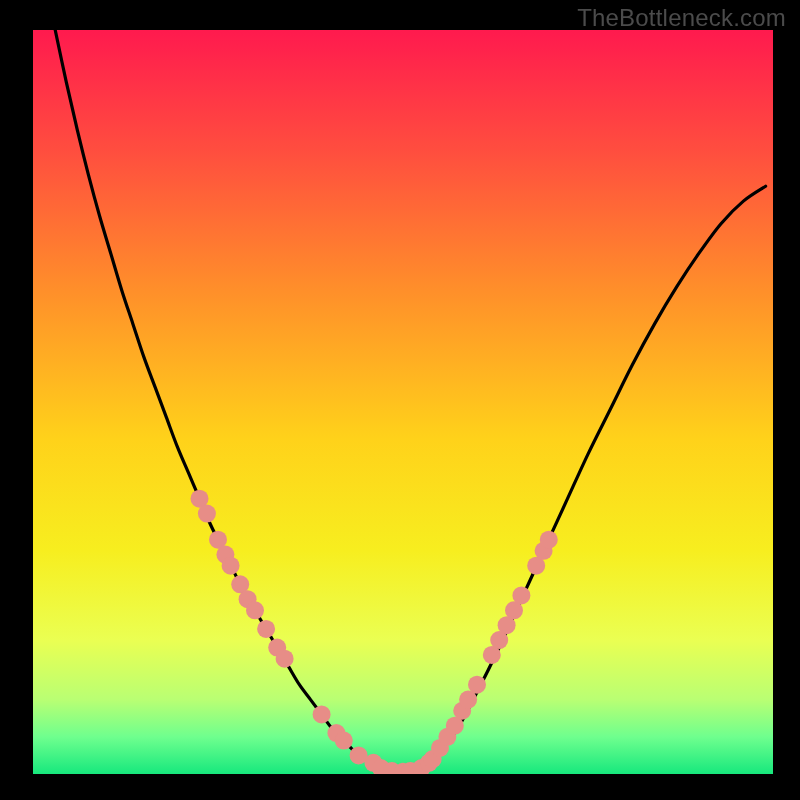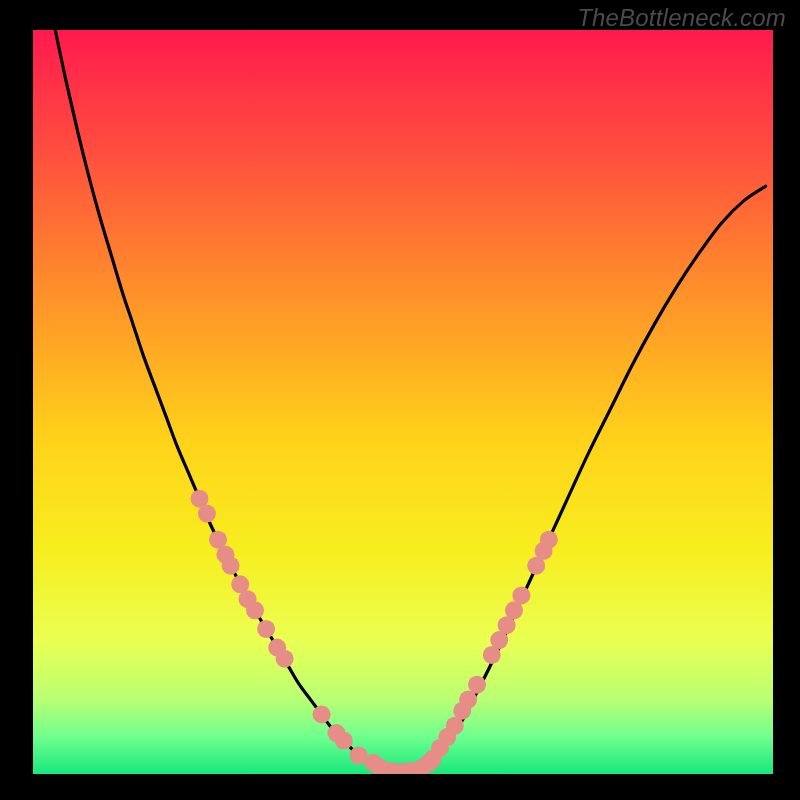--- a/index.html
+++ b/index.html
@@ -9,21 +9,20 @@
     height: 800px;
     overflow: hidden;
     background: #000;
     font-family: Arial, Helvetica, sans-serif;
   }
   .frame {
     position: relative;
     width: 800px;
     height: 800px;
     background: #000;
-    font-style: italic;
   }
   .watermark {
     position: absolute;
     top: 4px;
     right: 14px;
     color: #4b4b4b;
     font-size: 24px;
     font-weight: 400;
     letter-spacing: 0.2px;
     z-index: 20;

